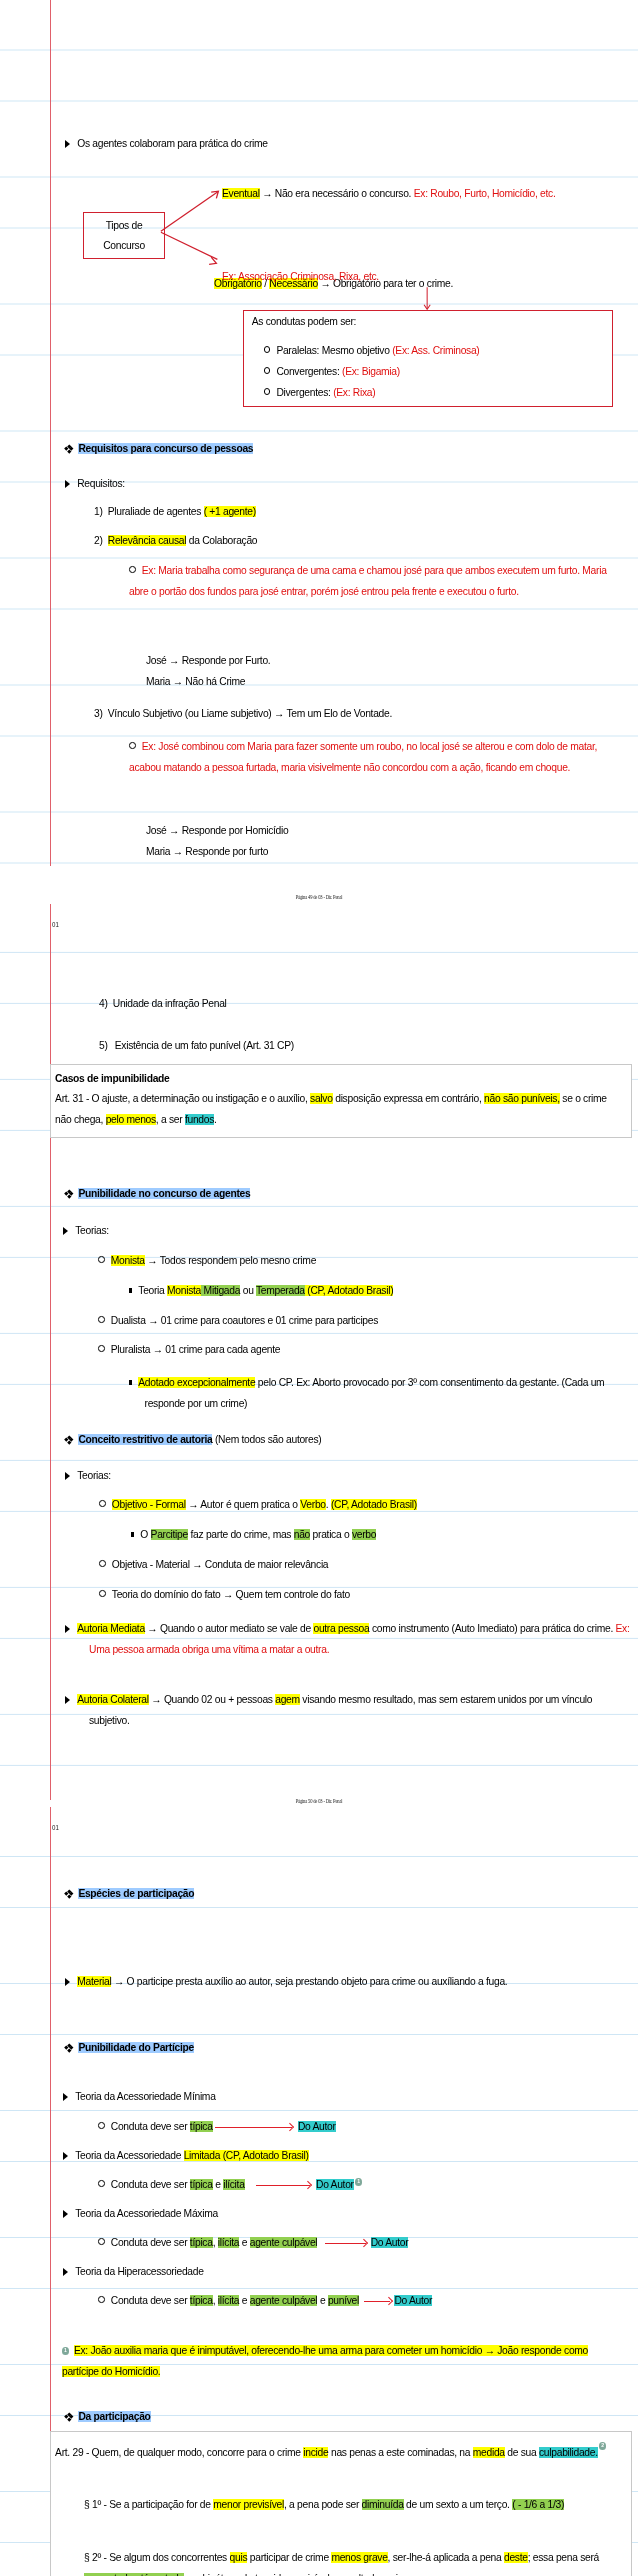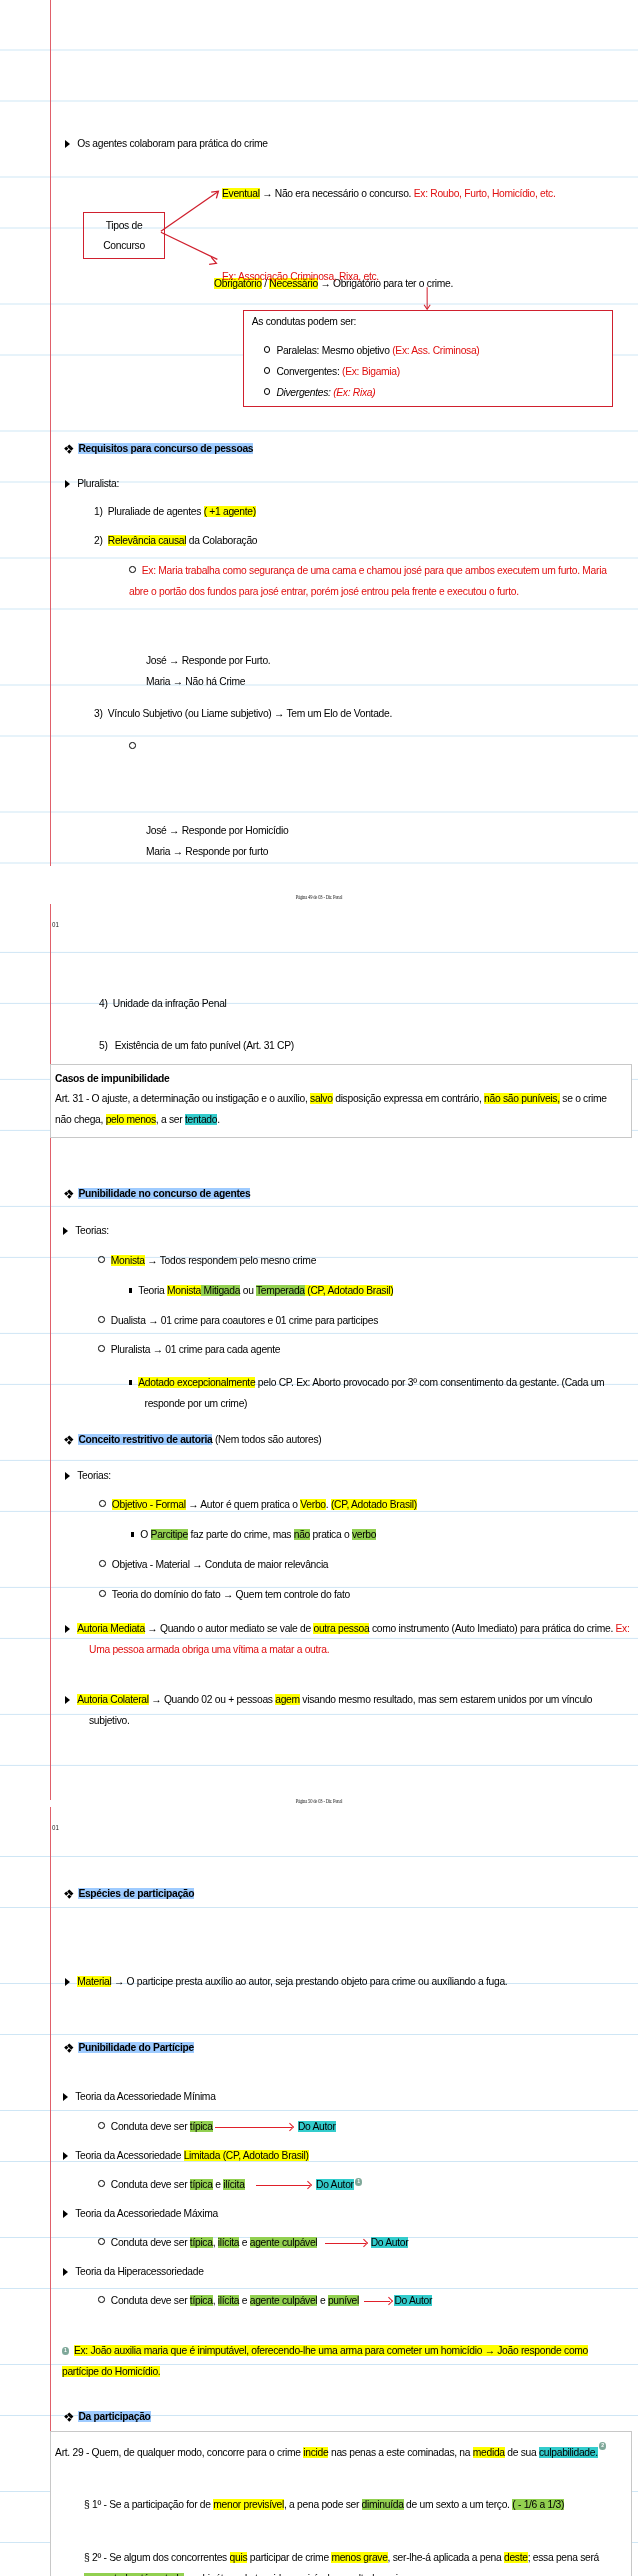--- a/index.html
+++ b/index.html
@@ -60,50 +60,50 @@
   </div>
   <div class="t" style="left:214px;top:246px;line-height:20.6px;margin-top:28px;">
     <span class="hy">Obrigatório</span><span> / </span><span class="hy">Necessário</span><span> → Obrigatório para ter o crime.</span>
   </div>
   <div class="t red" style="left:222px;top:267px;line-height:20.6px;">Ex: Associação Criminosa, Rixa, etc.</div>
 
   <div style="position:absolute;left:243px;top:310px;width:370px;height:97px;border:1.5px solid #d0202e;box-sizing:border-box;background:#fff;text-align:center;">
     <div class="t" style="left:7.7px;top:4.1px;">As condutas podem ser:</div>
     <div class="t" style="left:19.6px;top:33px;"><span class="circ"></span><span>Paralelas: Mesmo objetivo </span><span class="red">(Ex: Ass. Criminosa)</span></div>
     <div class="t" style="left:19.6px;top:54px;"><span class="circ"></span><span>Convergentes: </span><span class="red">(Ex: Bigamia)</span></div>
-    <div class="t" style="left:19.6px;top:75px;font-style:italic;"><span class="circ"></span><span>Divergentes: </span><span class="red">(Ex: Rixa)</span></div>
+    <div class="t" style="left:19.6px;top:75px;"><span class="circ"></span><span>Divergentes: </span><span class="red">(Ex: Rixa)</span></div>
   </div>
 
   <div class="t" style="left:65px;top:442px;">
     <span class="dia"><i style="left:2.6px;top:0"></i><i style="left:0;top:2.6px"></i><i style="left:4.6px;top:2.6px"></i><i style="left:2.6px;top:5.2px"></i></span><span class="hb">Requisitos para concurso de pessoas</span>
   </div>
-  <div class="t" style="left:65px;top:477px;"><span class="arrowbul"></span><span>Pluralista:</span></div>
+  <div class="t" style="left:65px;top:477px;"><span class="arrowbul"></span><span>Requisitos:</span></div>
   <div class="t" style="left:94px;top:505px;"><span style="margin-right:5.2px">1)</span><span>Pluraliade de agentes </span><span class="hy">( +1 agente)</span></div>
   <div class="t" style="left:94px;top:534px;"><span style="margin-right:5.2px">2)</span><span class="hy">Relevância causal</span><span> da Colaboração</span></div>
   <div class="t wrap red" style="left:129px;top:561px;width:484px;line-height:20.6px;"><span class="circ" style="border-color:#000"></span><span>Ex:  Maria trabalha como segurança de uma cama e chamou josé para que ambos executem um furto. Maria abre o portão dos fundos para josé entrar, porém josé entrou pela frente e executou o furto.</span></div>
   <div class="t" style="left:146px;top:654px;">José → Responde por Furto.</div>
   <div class="t" style="left:146px;top:675px;">Maria → Não há Crime</div>
   <div class="t" style="left:94px;top:707px;"><span style="margin-right:5.2px">3)</span><span>Vínculo Subjetivo (ou Liame subjetivo) → Tem um Elo de Vontade.</span></div>
-  <div class="t wrap red" style="left:129px;top:737px;width:469px;line-height:20.6px;"><span class="circ" style="border-color:#000"></span></div>
+  <div class="t wrap red" style="left:129px;top:737px;width:469px;line-height:20.6px;"><span class="circ" style="border-color:#000"></span><span>Ex: José combinou com Maria para fazer somente um roubo, no local josé se alterou e com dolo de matar, acabou matando a pessoa furtada, maria visivelmente não concordou com a ação, ficando em choque.</span></div>
   <div class="t" style="left:146px;top:824px;">José → Responde por Homicídio</div>
   <div class="t" style="left:146px;top:845px;">Maria → Responde por furto</div>
 </div>
 <div class="footer" style="top:894px;">Página 49 de 03 - Dir. Penal</div>
 
 <div class="page" style="top:904px;height:896px;background-position:0 -2.1px;">
   <div class="margin" style="top:0;height:896px;"></div>
   <div class="pnum" style="top:15.5px;">01</div>
 
   <div class="t" style="left:99px;top:93px;"><span style="margin-right:5.2px">4)</span><span>Unidade da infração Penal</span></div>
   <div class="t" style="left:99px;top:135px;"><span style="margin-right:7.2px">5)</span><span>Existência de um fato  punível (Art. 31 CP)</span></div>
 
   <div class="box" style="left:50px;top:160px;width:580px;height:72px;">
     <div class="t" style="left:4.1px;top:7.2px;font-weight:bold;">Casos de impunibilidade</div>
     <div class="t wrap" style="left:4.1px;top:23px;width:569px;line-height:21px;">
-      <span>Art. 31 - O ajuste, a determinação ou instigação e o auxílio, </span><span class="hy">salvo</span><span> disposição expressa em contrário, </span><span class="hy">não são puníveis,</span><span> se o crime não chega, </span><span class="hy">pelo menos</span><span>, a ser </span><span class="hc">tentado</span><span>.</span>
+      <span>Art. 31 - O ajuste, a determinação ou instigação e o auxílio, </span><span class="hy">salvo</span><span> disposição expressa em contrário, </span><span class="hy">não são puníveis,</span><span> se o crime não chega, </span><span class="hy">pelo menos</span><span>, a ser </span><span class="hc">fundos</span><span>.</span>
     </div>
   </div>
 
   <div class="t" style="left:65px;top:283px;">
     <span class="dia"><i style="left:2.6px;top:0"></i><i style="left:0;top:2.6px"></i><i style="left:4.6px;top:2.6px"></i><i style="left:2.6px;top:5.2px"></i></span><span class="hb">Punibilidade no concurso de agentes</span>
   </div>
   <div class="t" style="left:63px;top:320px;"><span class="arrowbul"></span><span>Teorias:</span></div>
   <div class="t" style="left:98px;top:350px;"><span class="circ"></span><span class="hy">Monista</span><span> → Todos respondem pelo mesno crime</span></div>
   <div class="t" style="left:129px;top:380px;"><span class="sq"></span><span>Teoria </span><span class="hy">Monista</span><span class="hg"> Mitigada</span><span> ou </span><span class="hg">Temperada</span><span class="hy"> (CP, Adotado Brasil)</span></div>
   <div class="t" style="left:98px;top:410px;"><span class="circ"></span><span>Dualista → 01 crime para coautores e 01 crime para participes</span></div>

